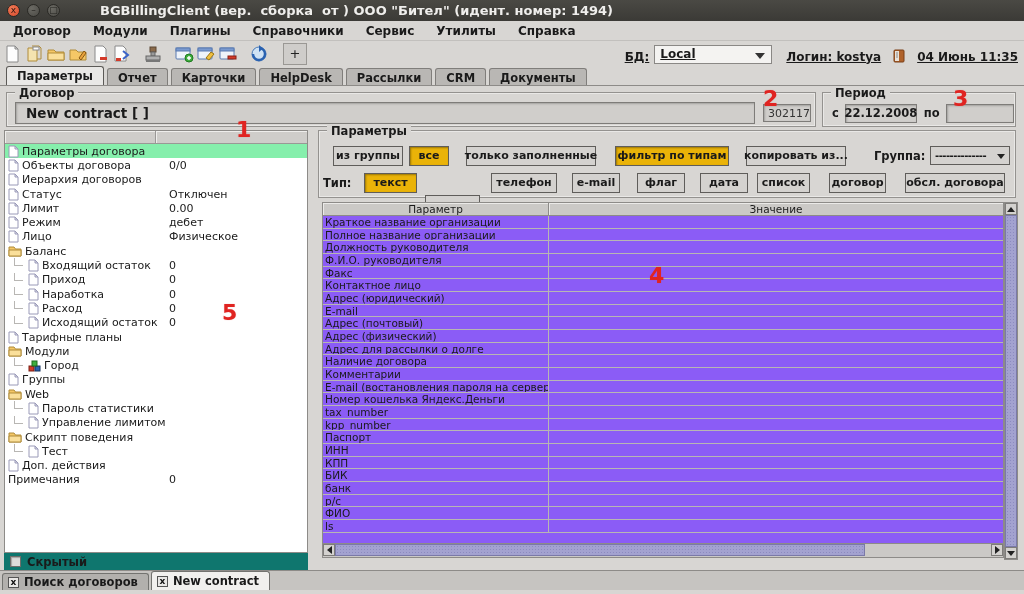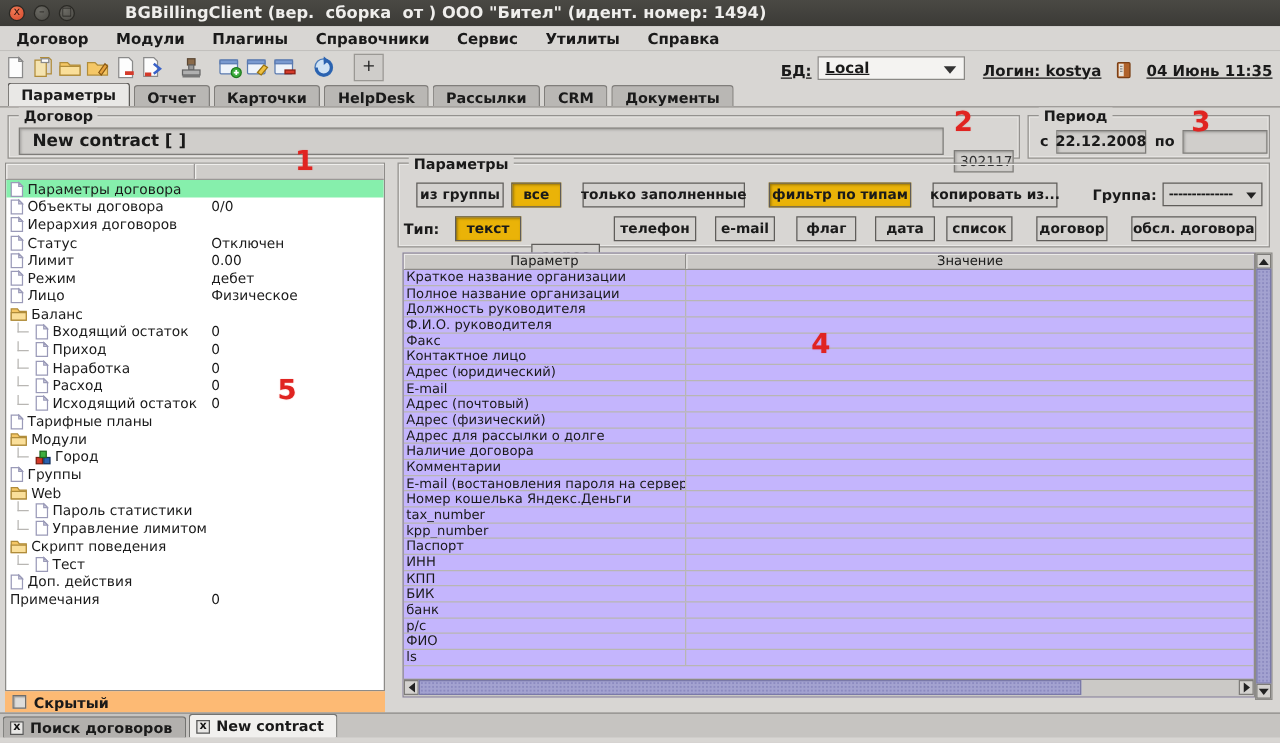--- a/index.html
+++ b/index.html
@@ -76,21 +76,21 @@
   }
   
   .field{
     background:#d0cecb; border:1px solid #7e7c79;
     box-shadow:inset 1px 1px 2px rgba(0,0,0,.22);
     display:flex; align-items:center;
   }
   .contract-name{ position:absolute; left:8px; top:9px; width:740px; height:22px;
     font-weight:bold; font-size:13.5px; padding-left:10px; }
   .contract-num{ position:absolute; left:756px; top:11px; width:48px; height:18px;
-    font-size:11px; padding-left:4px; color:#333;margin-top:16px; }
+    font-size:11px; padding-left:4px; color:#333; }
   .period-inline{ position:absolute; left:0; top:9px; width:100%; height:22px;
     display:flex; align-items:center; }
   .plabel{ font-weight:bold; font-size:11.5px; }
   .pfield{ height:19px; font-weight:bold; font-size:11.5px; justify-content:center; }
   
   .left-panel{
     position:absolute; left:4px; top:130px; width:304px; height:423px;
     background:#fff; border:1px solid #8d8b88;
   }
   .tree-header{ display:flex; height:13px; background:#cfcdca; border-bottom:1px solid #9a9896; }
@@ -100,21 +100,21 @@
   .trow{ position:relative; height:14.3px; display:flex; align-items:center; white-space:nowrap; }
   .trow.selected{ background:#86efac; }
   .trow .lbl{ margin-left:3px; }
   .trow .val{ position:absolute; left:164px; }
   .tree-ico{ flex:0 0 auto; margin-left:3px; }
   .conn{ flex:0 0 14px; height:14.3px; margin-left:6px; position:relative; }
   .conn::before{ content:""; position:absolute; left:3px; top:0; height:7px; width:8px;
     border-left:1px solid #b8b6b3; border-bottom:1px solid #b8b6b3; }
   .hidden-row{
     position:absolute; left:4px; top:553px; width:304px; height:17px;
-    display:flex; align-items:center; background:#fdba74;
+    display:flex; align-items:center; background:#0f766e;
   }
   .checkbox{ width:11px; height:11px; margin-left:6px; background:#dddcda;
     border:1px solid #6f6d6a; box-shadow:inset 1px 1px 1px rgba(0,0,0,.25); }
   .hidden-row .lbl{ font-weight:bold; font-size:11.5px; margin-left:6px; }
   
   .right-panel{ position:absolute; left:318px; top:130px; width:700px; height:440px; }
   .params-group{ left:0; top:0; width:698px; height:68px; }
   .btnrow{ position:absolute; left:0; width:100%; height:21px; display:flex; align-items:center; }
   .jbtn{
     height:20px; background:#d4d2cf; border:1px solid #5f5d5a;
@@ -125,21 +125,21 @@
   .jbtn.pressed{ background:#eab308; box-shadow:inset 1px 1px 2px rgba(0,0,0,.35); }
   .grouplabel{ font-weight:bold; font-size:11.5px; }
   .groupdd{ width:80px; height:19px; background:#d4d2cf; border:1px solid #5f5d5a;
     display:flex; align-items:center; font-weight:bold; font-size:10px;
     padding-left:4px; position:relative; letter-spacing:-.5px; }
   .groupdd .arrow{ position:absolute; right:4px; top:7px; width:0; height:0;
     border-left:4px solid transparent; border-right:4px solid transparent; border-top:5px solid #222; }
   
   .table-wrap{
     position:absolute; left:4px; top:72px; width:682px; height:356px;
-    background:#c4b5fd; border:1px solid #8d8b88;
+    background:#8b5cf6; border:1px solid #8d8b88;
   }
   .thead{ display:flex; height:13px; background:#cbc9c6; border-bottom:1px solid #8d8b88; }
   .thead .c{ font-size:10.5px; text-align:center; box-shadow:inset 1px 1px 0 #ebeae8; }
   .thead .c1{ width:226px; border-right:1px solid #8d8b88; }
   .thead .c2{ flex:1; }
   .tbody{ height:329px; overflow:hidden; }
   .drow{ display:flex; height:12.68px; border-bottom:1px solid #b8b6b3; font-size:10.5px; }
   .drow .p{ width:226px; padding-left:2px; overflow:hidden; white-space:nowrap; border-right:1px solid #b8b6b3; }
   .drow .v{ flex:1; }
   .hscroll{ position:absolute; left:0; bottom:0; width:100%; height:14px;

